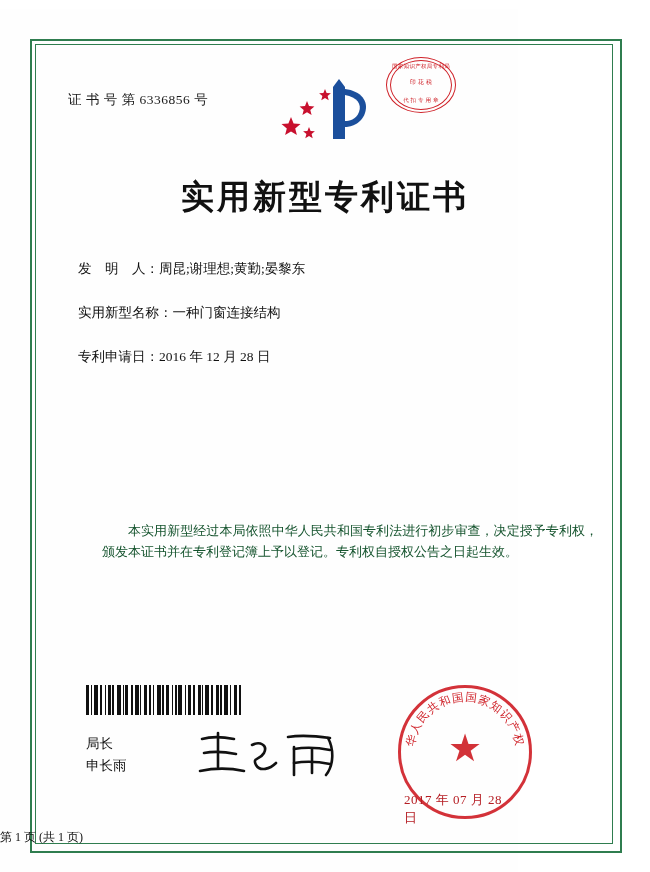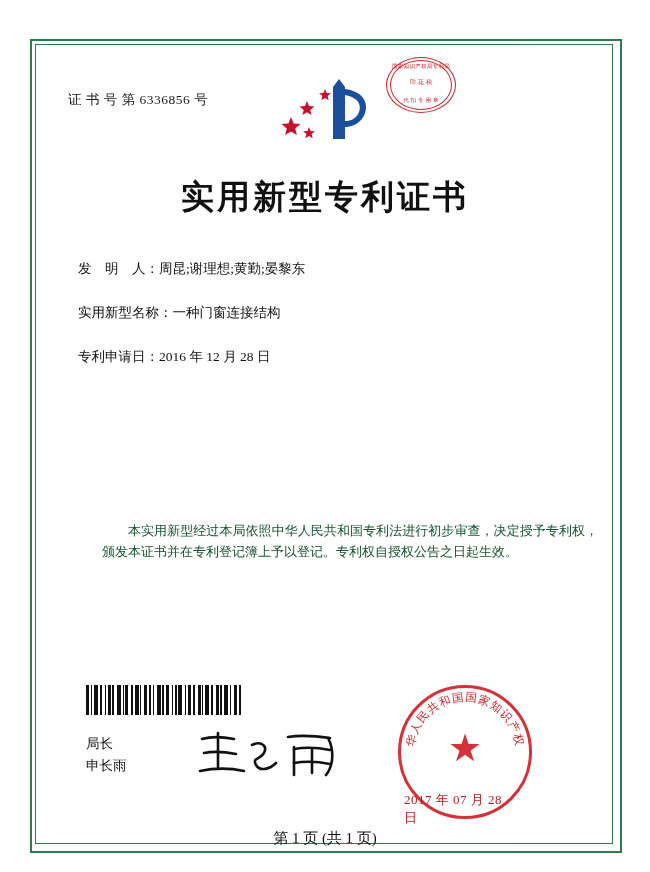--- a/index.html
+++ b/index.html
@@ -223,22 +223,21 @@
     color: #b51d23;
     letter-spacing: 0.5px;
   }
 
   
   .footer {
     position: absolute;
     left: 0;
     top: 820px;
     width: 650px;
-    text-align: center;
-    font-size: 15px;
+    font-size: 12px;
     color: #111;
   }
 </style>
 </head>
 <body>
 
 <div class="page">
 
   <div class="frame-outer"></div>
   <div class="frame-inner"></div>

